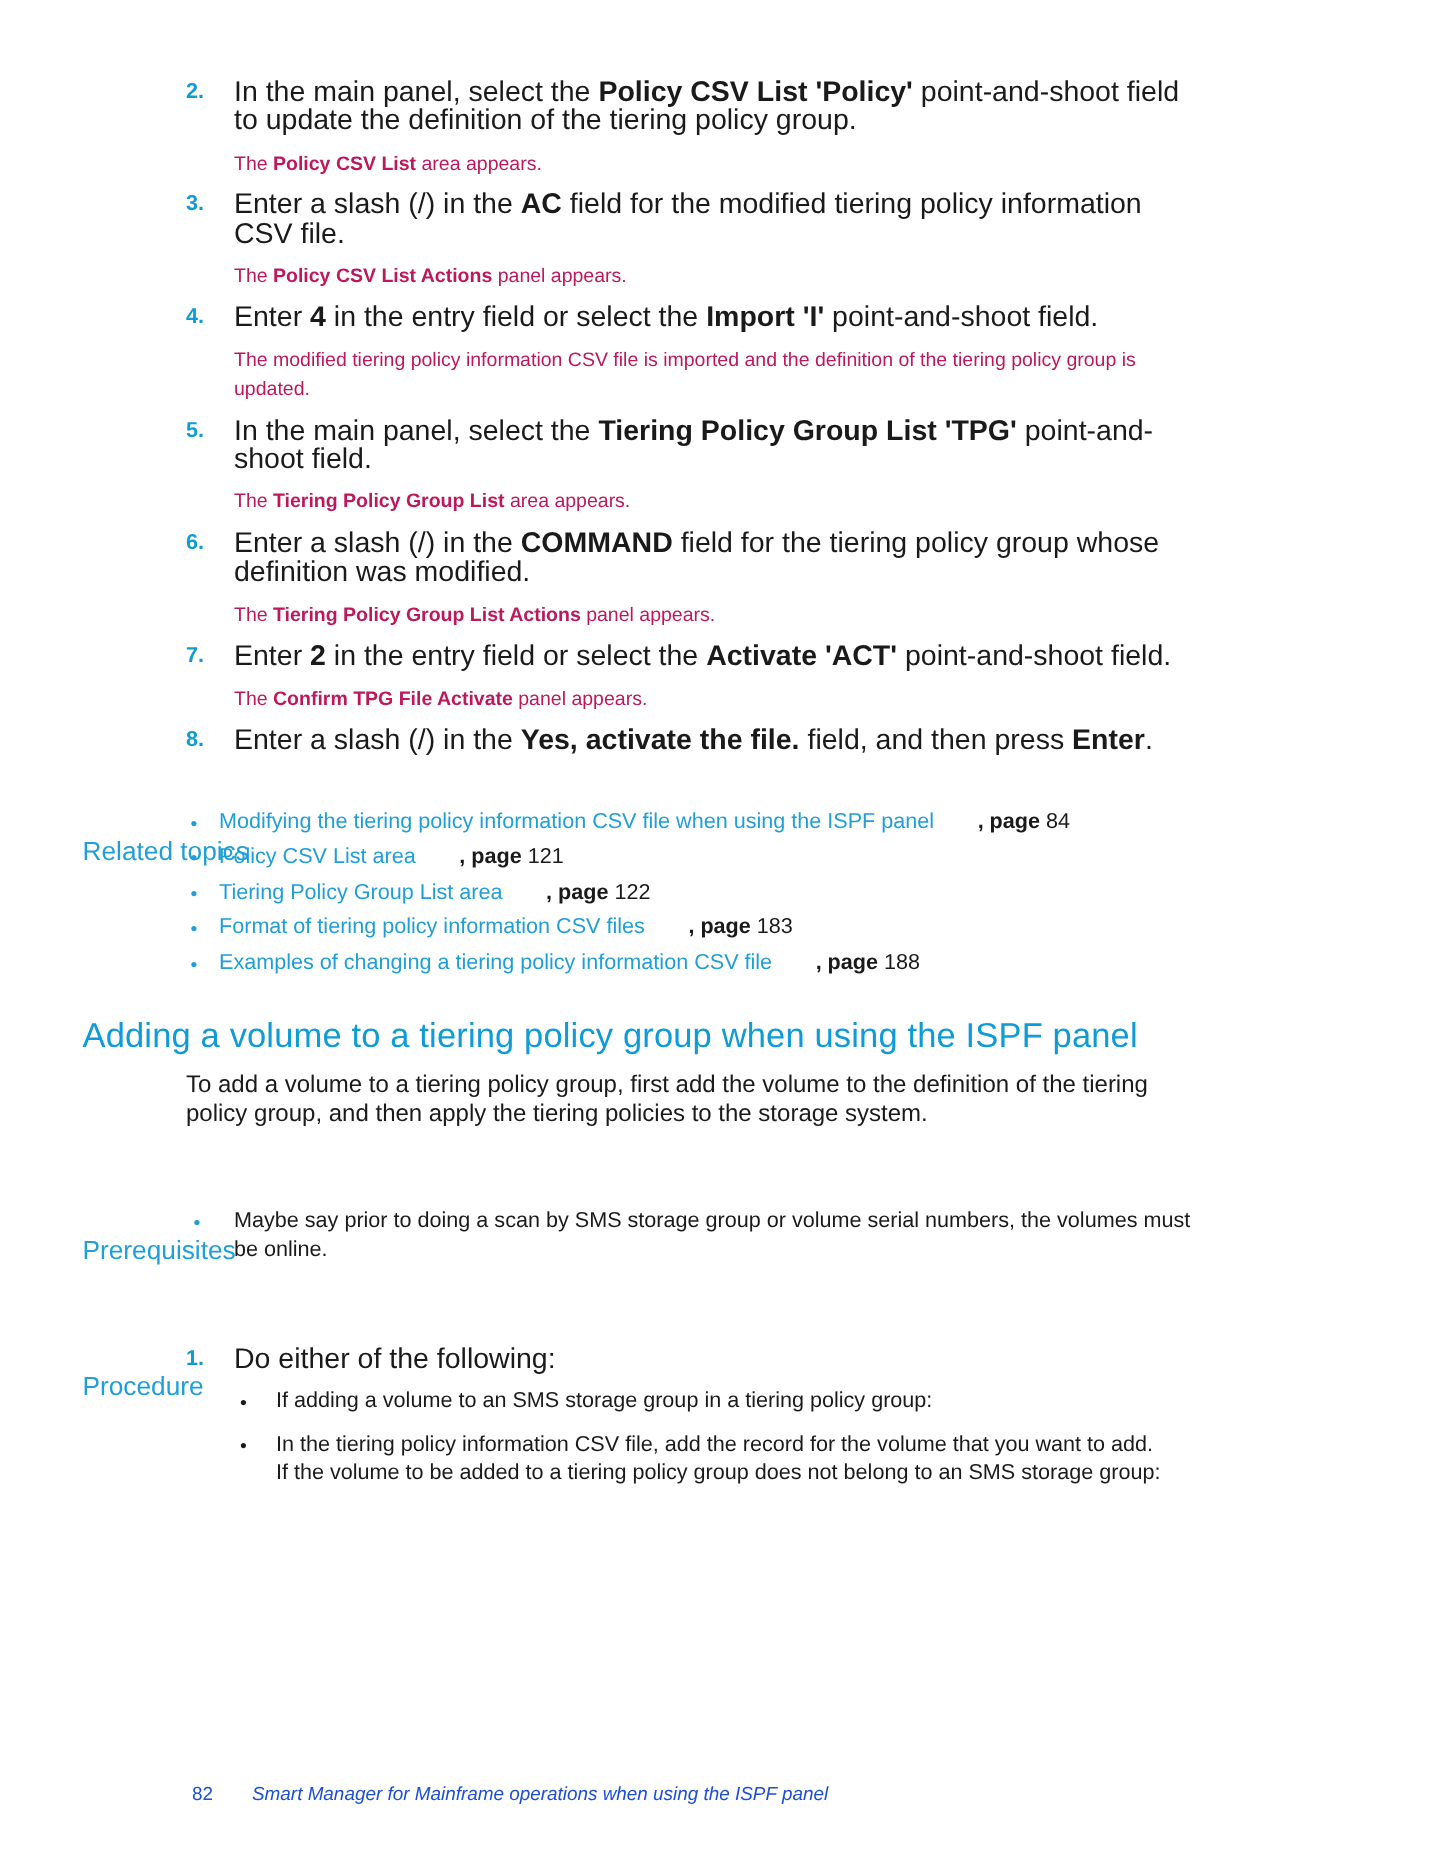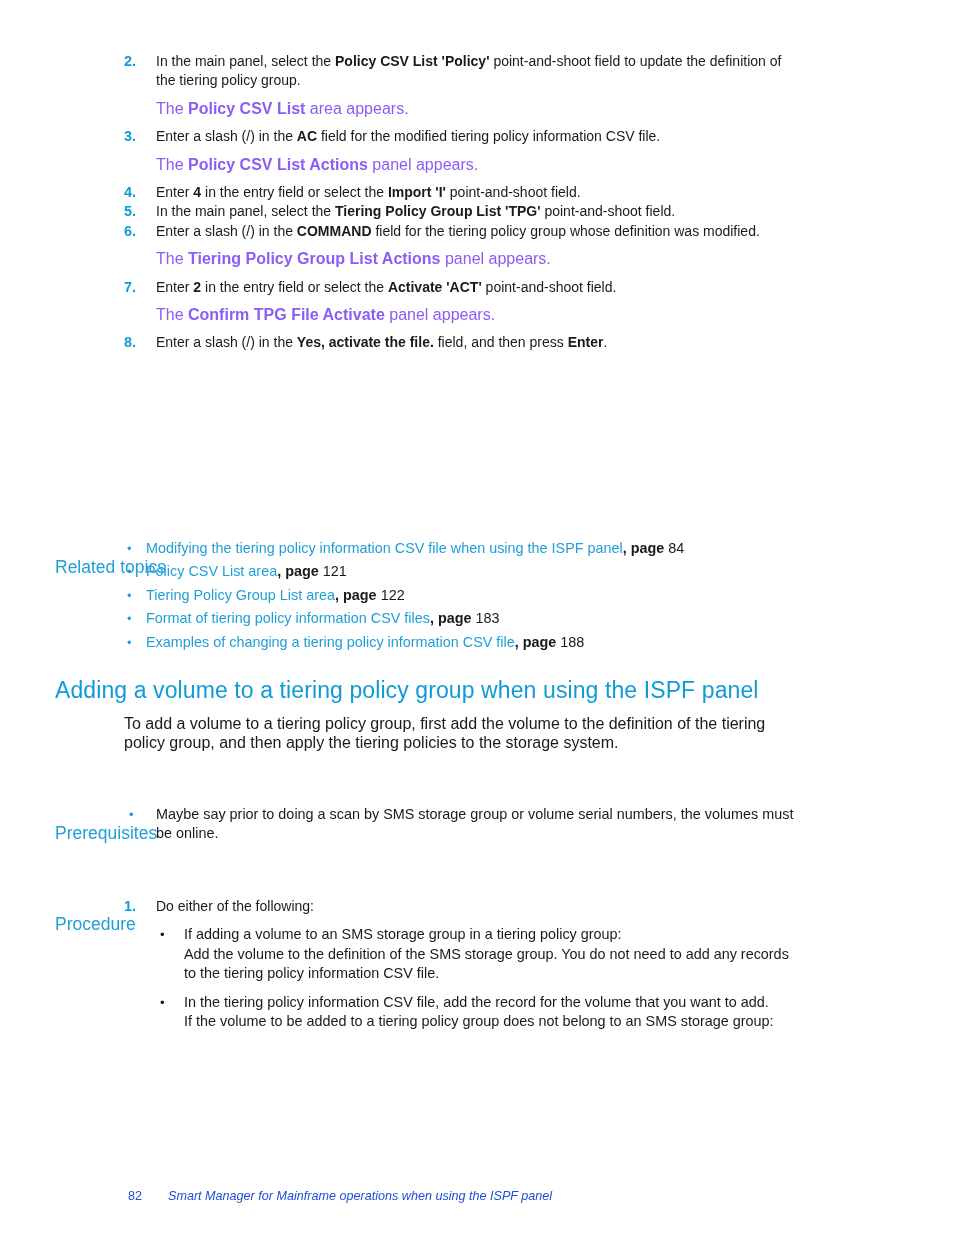--- a/index.html
+++ b/index.html
@@ -45,29 +45,29 @@
     left: 0;
     top: 0;
     width: 22px;
     text-align: left;
     color: #0f9bd7;
     font-weight: bold;
     font-size: 14.4px;
     line-height: 19.4px;
   }
   .step-body {
-    font-size: 14px;
+    font-size: 19px;
     line-height: 19.4px;
     color: #1a1a1a;
   }
   .result {
     padding-left: 32px;
-    font-size: 16px;
-    line-height: 19.4px;
-    color: #8b5cf6;
+    font-size: 13px;
+    line-height: 19.4px;
+    color: #be185d;
     margin-top: 8px;
     margin-bottom: 9px;
   }
 
   
   .h1 {
     position: absolute;
     left: 55px;
     font-size: 23px;
     line-height: 28px;
@@ -103,21 +103,21 @@
     left: 3px;
     top: 0;
     color: #1f9ed8;
     font-size: 13px;
     line-height: 23.4px;
   }
   .xref {
     color: #1f9ed8;
     text-decoration: none;
   }
-  .pagenum { color: #1a1a1a; font-weight: bold; }
+  .pagenum { color: #1a1a1a; font-weight: bold; padding-left: 29px; }
   .pagenum .n { font-weight: normal; }
 
   
   .bullets {
     position: absolute;
     left: 124px;
     width: 680px;
   }
   .bullet {
     position: relative;
@@ -185,24 +185,26 @@
       <div class="result">The <b>Policy CSV List</b> area appears.</div>
       <div class="step">
         <div class="step-num">3.</div>
         <div class="step-body">Enter a slash (/) in the <b>AC</b> field for the modified tiering policy information CSV file.</div>
       </div>
       <div class="result">The <b>Policy CSV List Actions</b> panel appears.</div>
       <div class="step">
         <div class="step-num">4.</div>
         <div class="step-body">Enter <b>4</b> in the entry field or select the <b>Import 'I'</b> point-and-shoot field.</div>
       </div>
+      <div class="result">The modified tiering policy information CSV file is imported and the definition of the tiering policy group is updated.</div>
       <div class="step">
         <div class="step-num">5.</div>
         <div class="step-body">In the main panel, select the <b>Tiering Policy Group List 'TPG'</b> point-and-shoot field.</div>
       </div>
+      <div class="result">The <b>Tiering Policy Group List</b> area appears.</div>
       <div class="step">
         <div class="step-num">6.</div>
         <div class="step-body">Enter a slash (/) in the <b>COMMAND</b> field for the tiering policy group whose definition was modified.</div>
       </div>
       <div class="result">The <b>Tiering Policy Group List Actions</b> panel appears.</div>
       <div class="step">
         <div class="step-num">7.</div>
         <div class="step-body">Enter <b>2</b> in the entry field or select the <b>Activate 'ACT'</b> point-and-shoot field.</div>
       </div>
       <div class="result">The <b>Confirm TPG File Activate</b> panel appears.</div>
@@ -236,21 +238,20 @@
 
   <div class="steps" id="proc-steps" style="top:897px;">
       <div class="step">
         <div class="step-num">1.</div>
         <div class="step-body">Do either of the following:</div>
       </div>
       <div class="sub-list" style="margin-left: 32px;">
         <div class="sub-bullet">
           <span class="dot">•</span>
           <div>If adding a volume to an SMS storage group in a tiering policy group:</div>
-          <div>Add the volume to the definition of the SMS storage group. You do not need to add any records to the tiering policy information CSV file.</div>
         </div>
         <div class="sub-bullet">
           <span class="dot">•</span>
           <div>In the tiering policy information CSV file, add the record for the volume that you want to add.</div>
           <div>If the volume to be added to a tiering policy group does not belong to an SMS storage group:</div>
         </div>
       </div>
     </div>
 
   <div class="footer">

